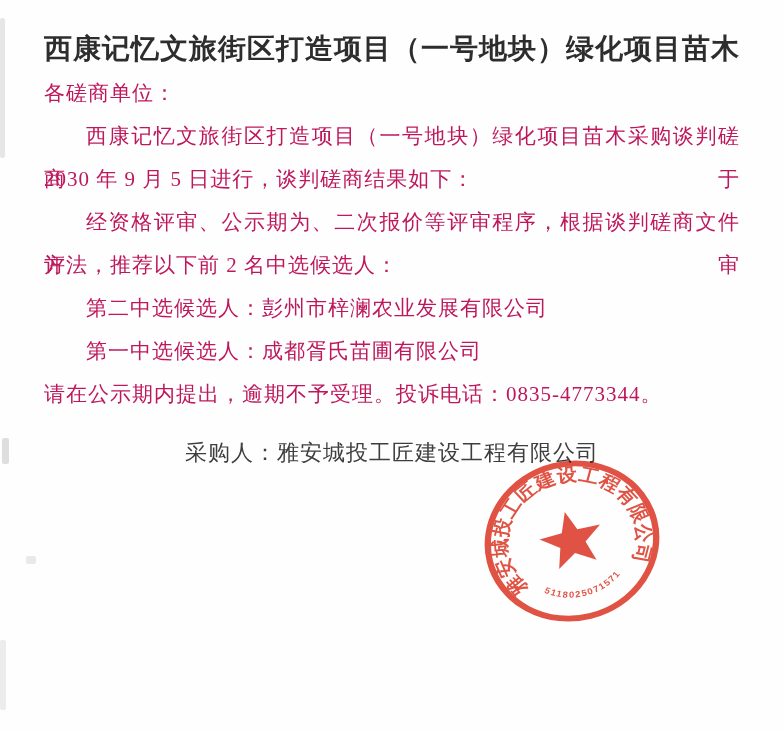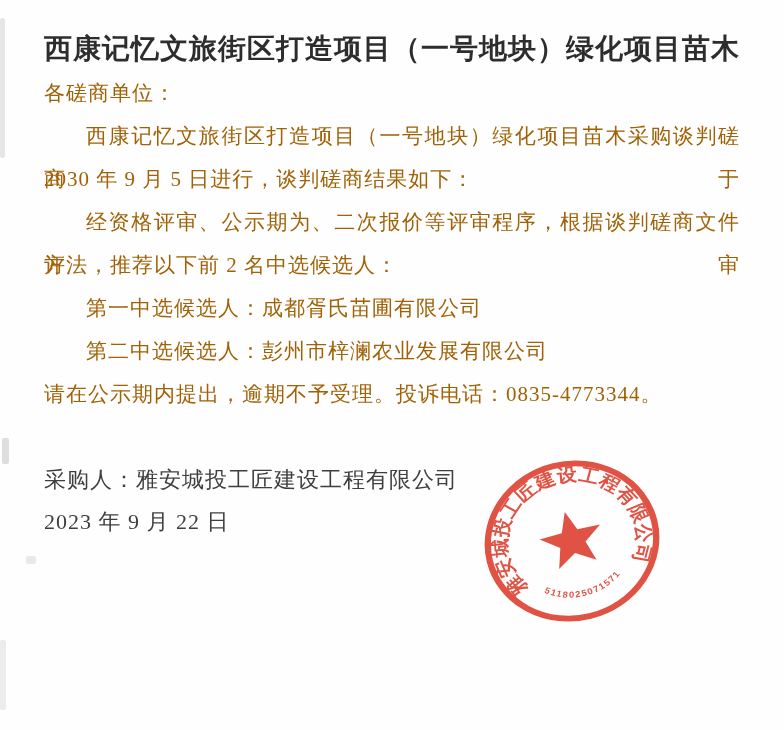--- a/index.html
+++ b/index.html
@@ -35,33 +35,33 @@
     white-space: nowrap;
   }
 
   .body-text { margin-top: 0; color: #3d3d3d; }
   .line {
     font-size: 21px;
     line-height: 43px;
     height: 43px;
     letter-spacing: 1px;
     white-space: nowrap;
-    color: #a16207;
+    color: #be185d;
   }
   .line.indent { text-indent: 2em; }
   .line.justify {
     white-space: normal;
     text-align: justify;
     text-align-last: justify;
     text-justify: inter-character;
   }
 
   .signature-block {
-    margin-top: 43px;
-    text-align: left;
+    margin-top: 16px;
+    text-align: center;
     color: #3e3e3e;
   }
   .sig-line {
     font-size: 22px;
     line-height: 42px;
     height: 42px;
     letter-spacing: 1px;
     white-space: nowrap;
   }
   .sig-line.date { padding-right: 6px; }
@@ -92,28 +92,27 @@
   <h1 class="doc-title">
     <div>西康记忆文旅街区打造项目（一号地块）绿化项目苗木</div>
   </h1>
 
   <div class="body-text">
     <div class="line">各磋商单位：</div>
     <div class="line indent justify">西康记忆文旅街区打造项目（一号地块）绿化项目苗木采购谈判磋商于</div>
     <div class="line">2030 年 9 月 5 日进行，谈判磋商结果如下：</div>
     <div class="line indent justify">经资格评审、公示期为、二次报价等评审程序，根据谈判磋商文件评审</div>
     <div class="line">方法，推荐以下前 2 名中选候选人：</div>
+    <div class="line indent">第二中选候选人：彭州市梓澜农业发展有限公司</div>
     <div class="line indent">第一中选候选人：成都胥氏苗圃有限公司</div>
-    <div class="line indent">第二中选候选人：彭州市梓澜农业发展有限公司</div>
     <div class="line">请在公示期内提出，逾期不予受理。投诉电话：0835-4773344。</div>
   </div>
 
   <div class="signature-block">
     <div class="sig-line">采购人：雅安城投工匠建设工程有限公司</div>
-    <div class="sig-line date">2023 年 9 月 22 日</div>
   </div>
 
   <div class="stamp">
     <svg viewBox="0 0 200 200" preserveAspectRatio="none">
       <defs>
         <path id="arc-top" d="M 41,141.3 A 72,72 0 1 1 159,141.3" fill="none"></path>
         <path id="arc-bottom" d="M 38.4,128.7 A 68,68 0 0 0 161.6,128.7" fill="none"></path>
       </defs>
       <circle cx="100" cy="100" r="93" fill="none" stroke-width="7" stroke="#dd3b2a"></circle>
       <polygon points="100,64 108.82,87.86 134.24,88.88 114.27,104.64 121.16,129.12 100,115 78.84,129.12 85.73,104.64 65.76,88.88 91.18,87.86" fill="#dd3b2a"></polygon>

